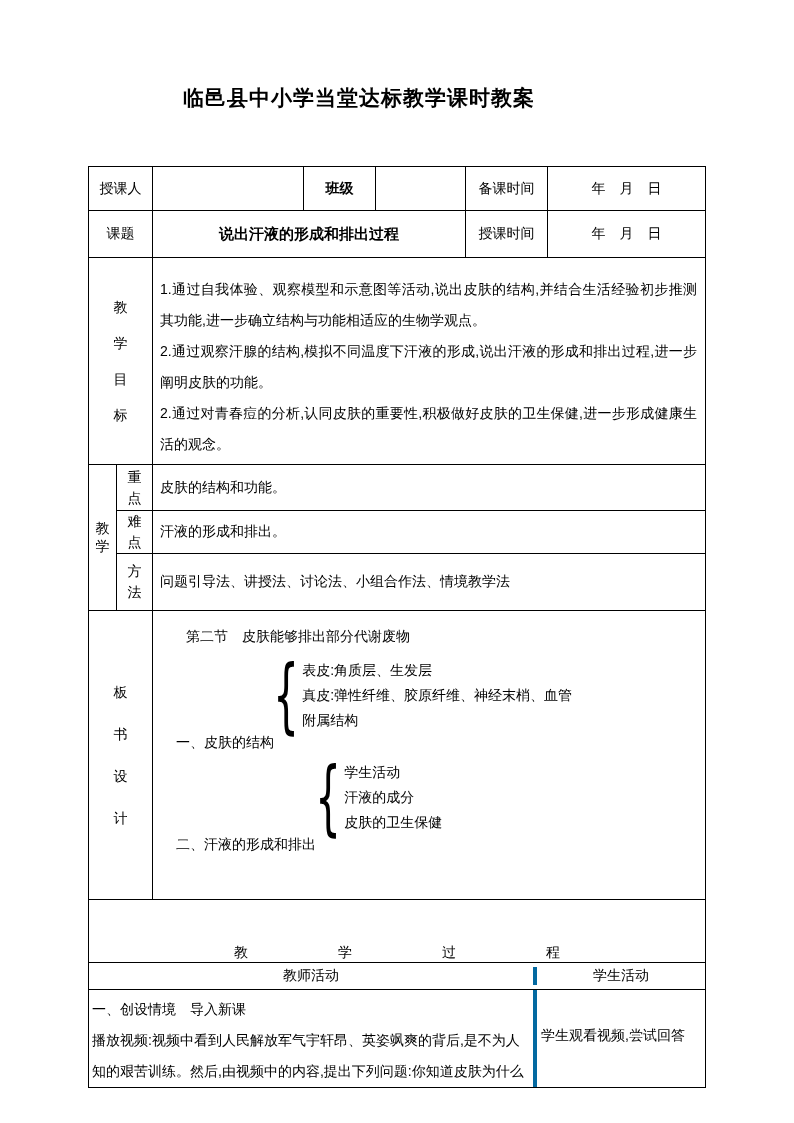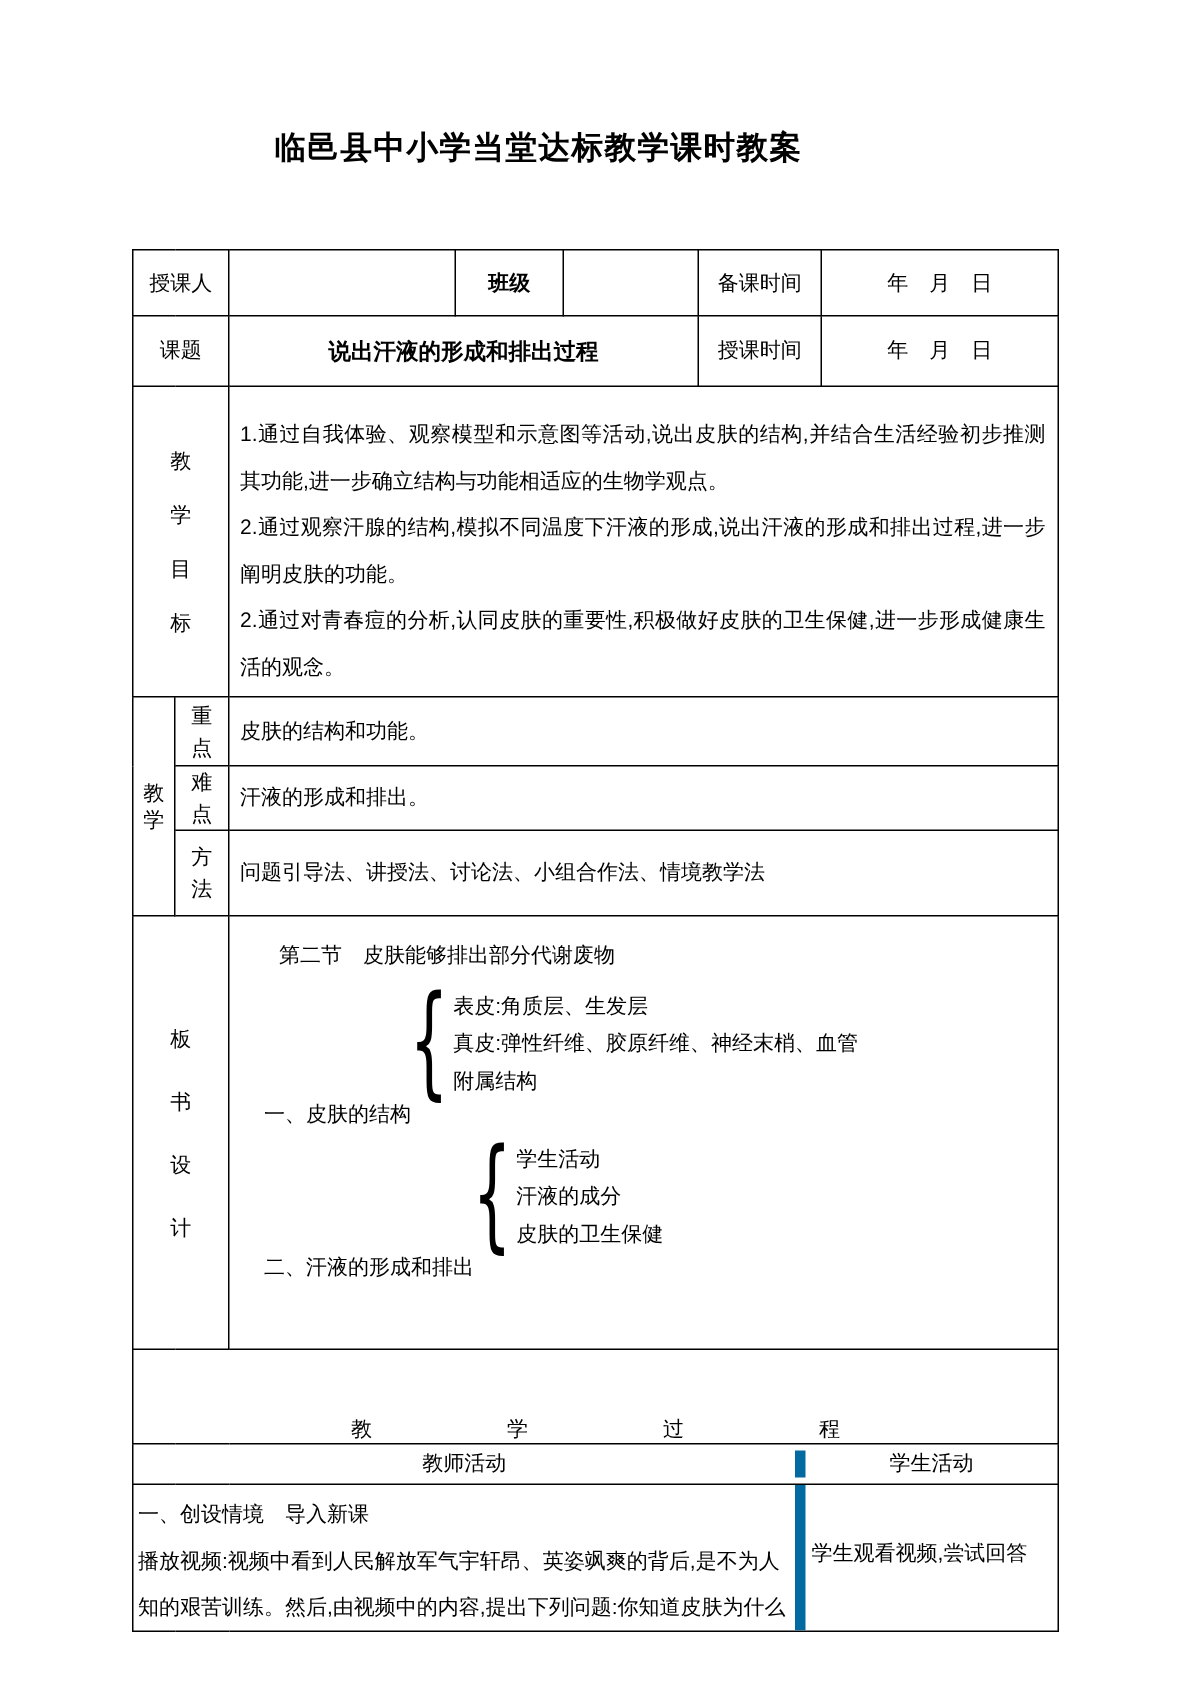--- a/index.html
+++ b/index.html
@@ -46,21 +46,21 @@
     transform:scaleX(0.5); transform-origin:center bottom;
     margin:0 -10px 0 -14px;
   }
   .board-lines { line-height:25px; }
   
   .proc { text-align:center; }
   .proc span { display:inline-block; letter-spacing:90px; margin-right:-90px; white-space:nowrap;margin-top:44px; }
   
   td.splitcell { padding:0; }
   .split { display:flex; width:100%; height:100%; align-items:stretch; }
-  .split .left  { width:448px; border-right:7px solid #0369a1; }
+  .split .left  { width:448px; border-right:4px solid #0369a1; }
   .split .right { flex:1; }
   .split .hdr { display:flex; align-items:center; justify-content:center; }
   .activity-left { padding:4px 6px 0 3px; line-height:31px; }
   .activity-right { display:flex; align-items:center; padding:0 2px 8px 4px; line-height:20px; }
 </style>
 </head>
 <body>
 
 <div class="page-title">临邑县中小学当堂达标教学课时教案</div>
 

